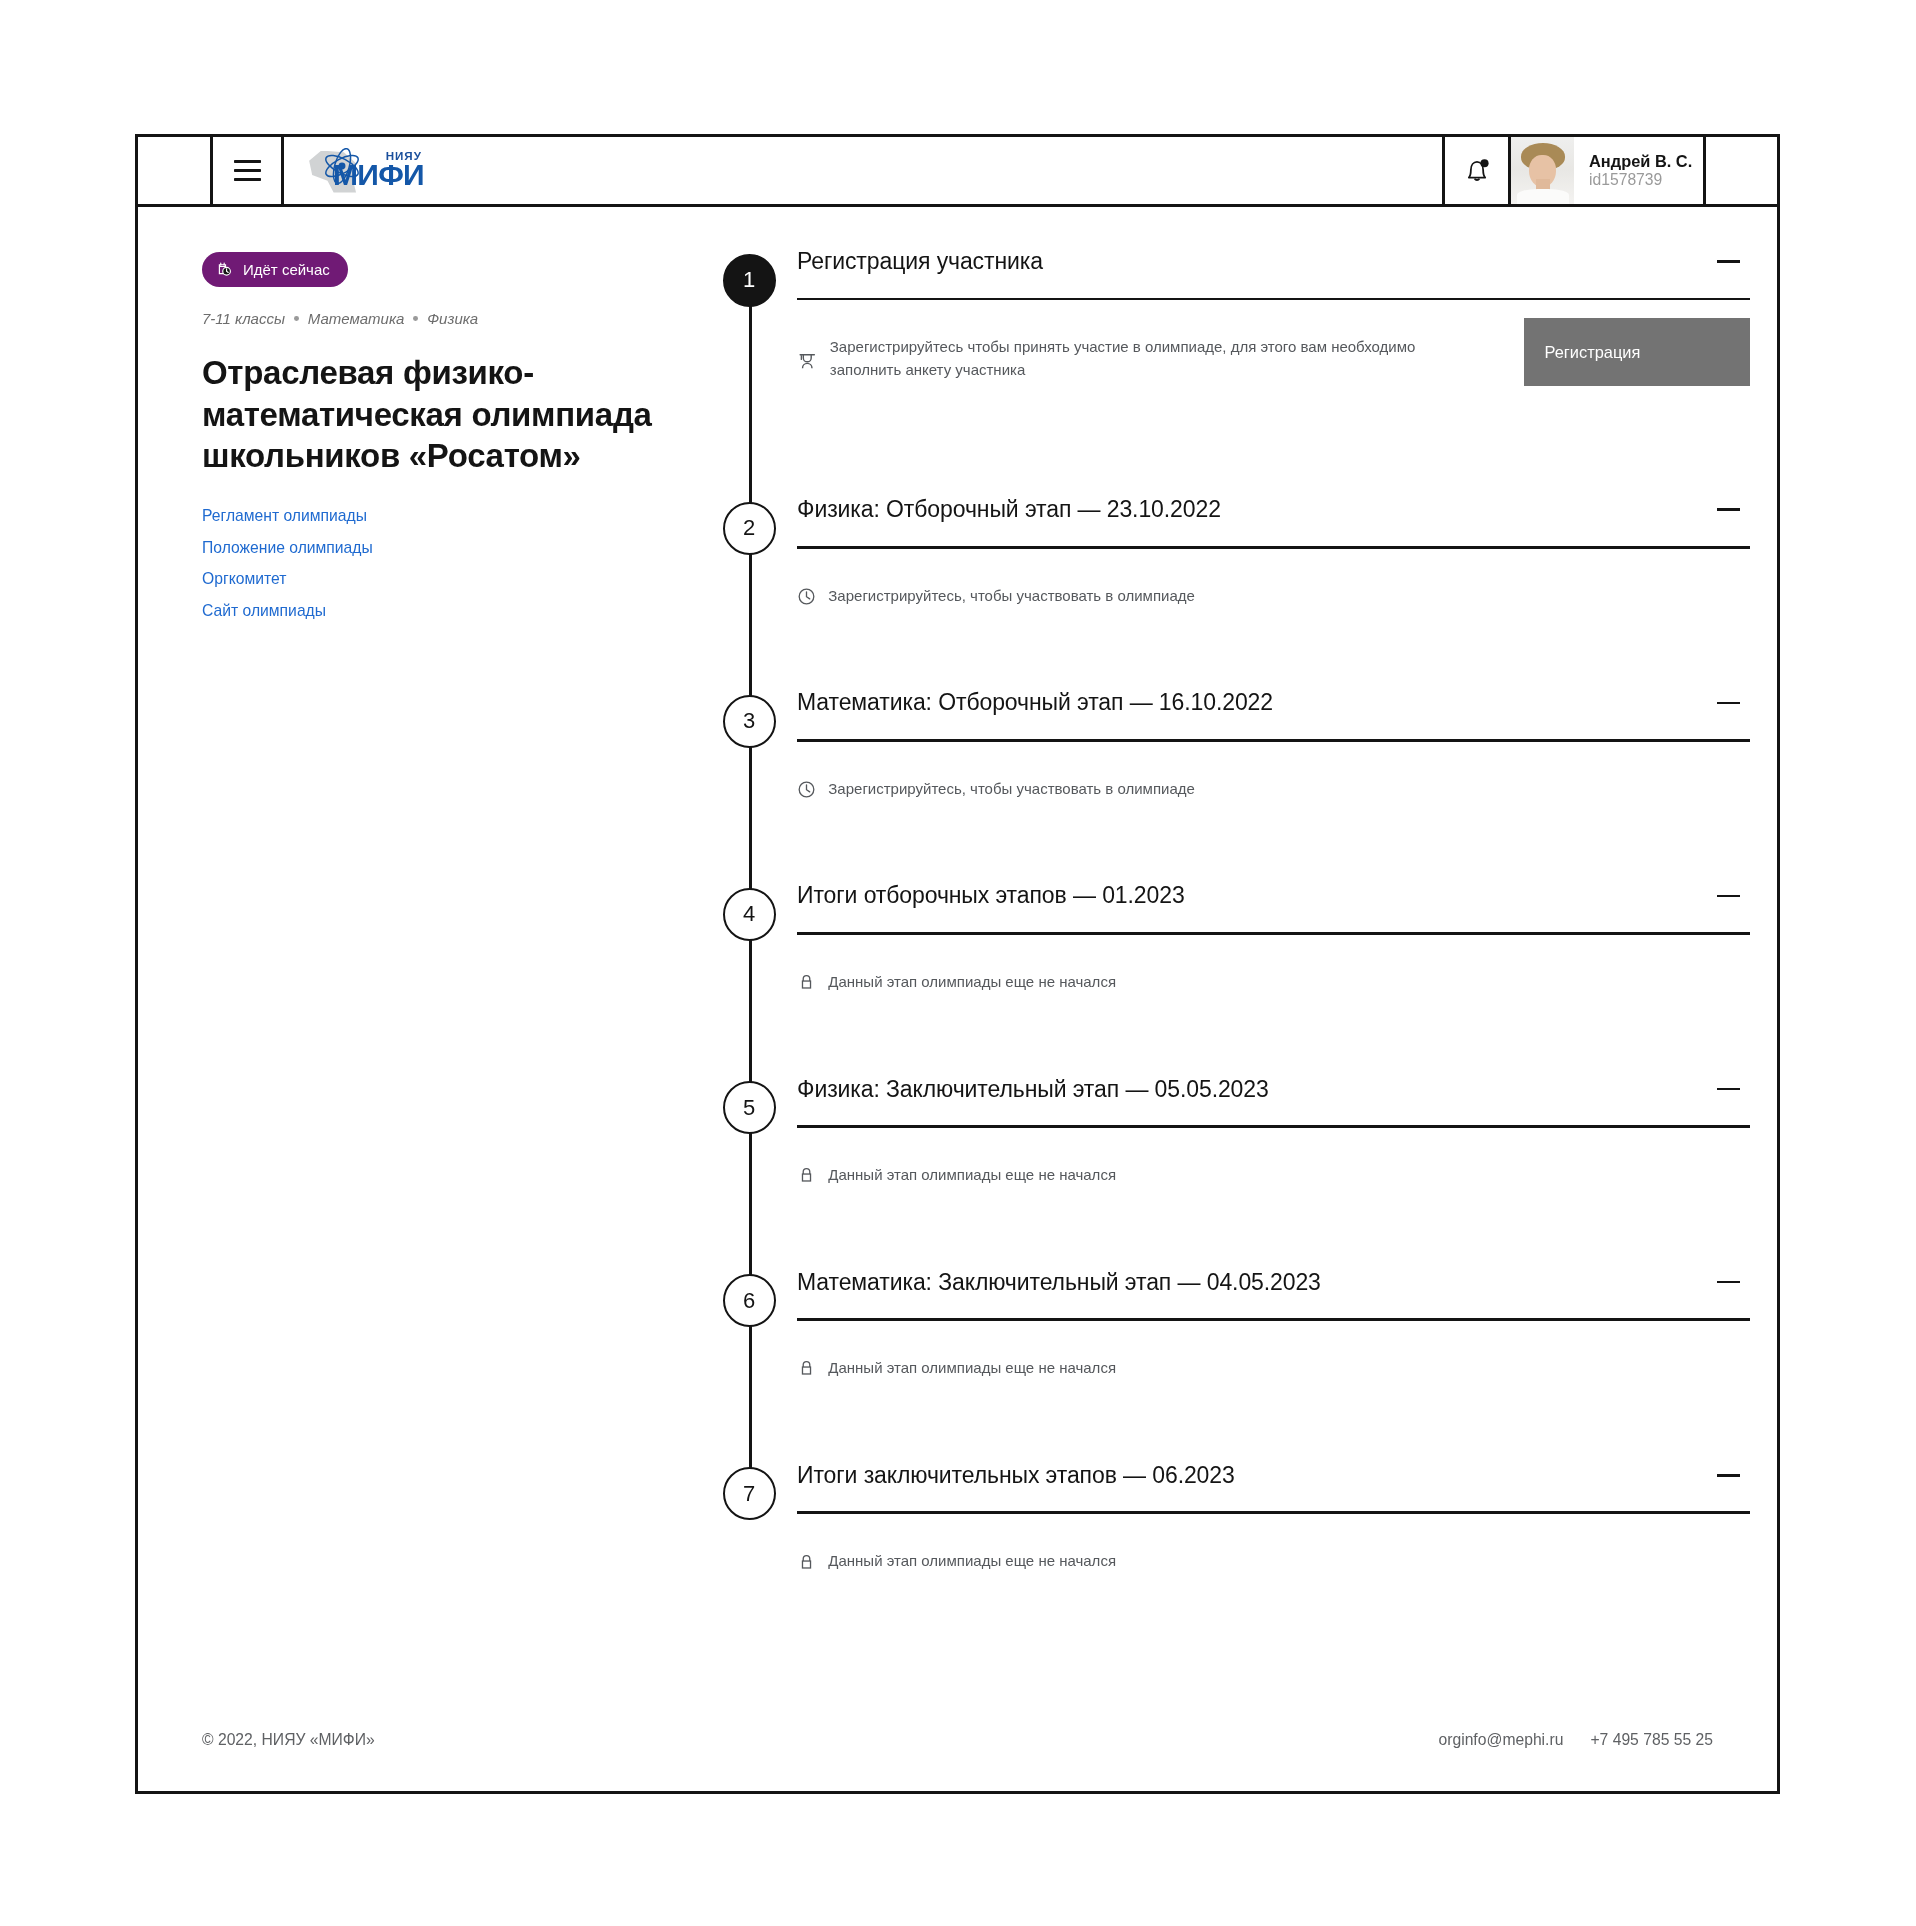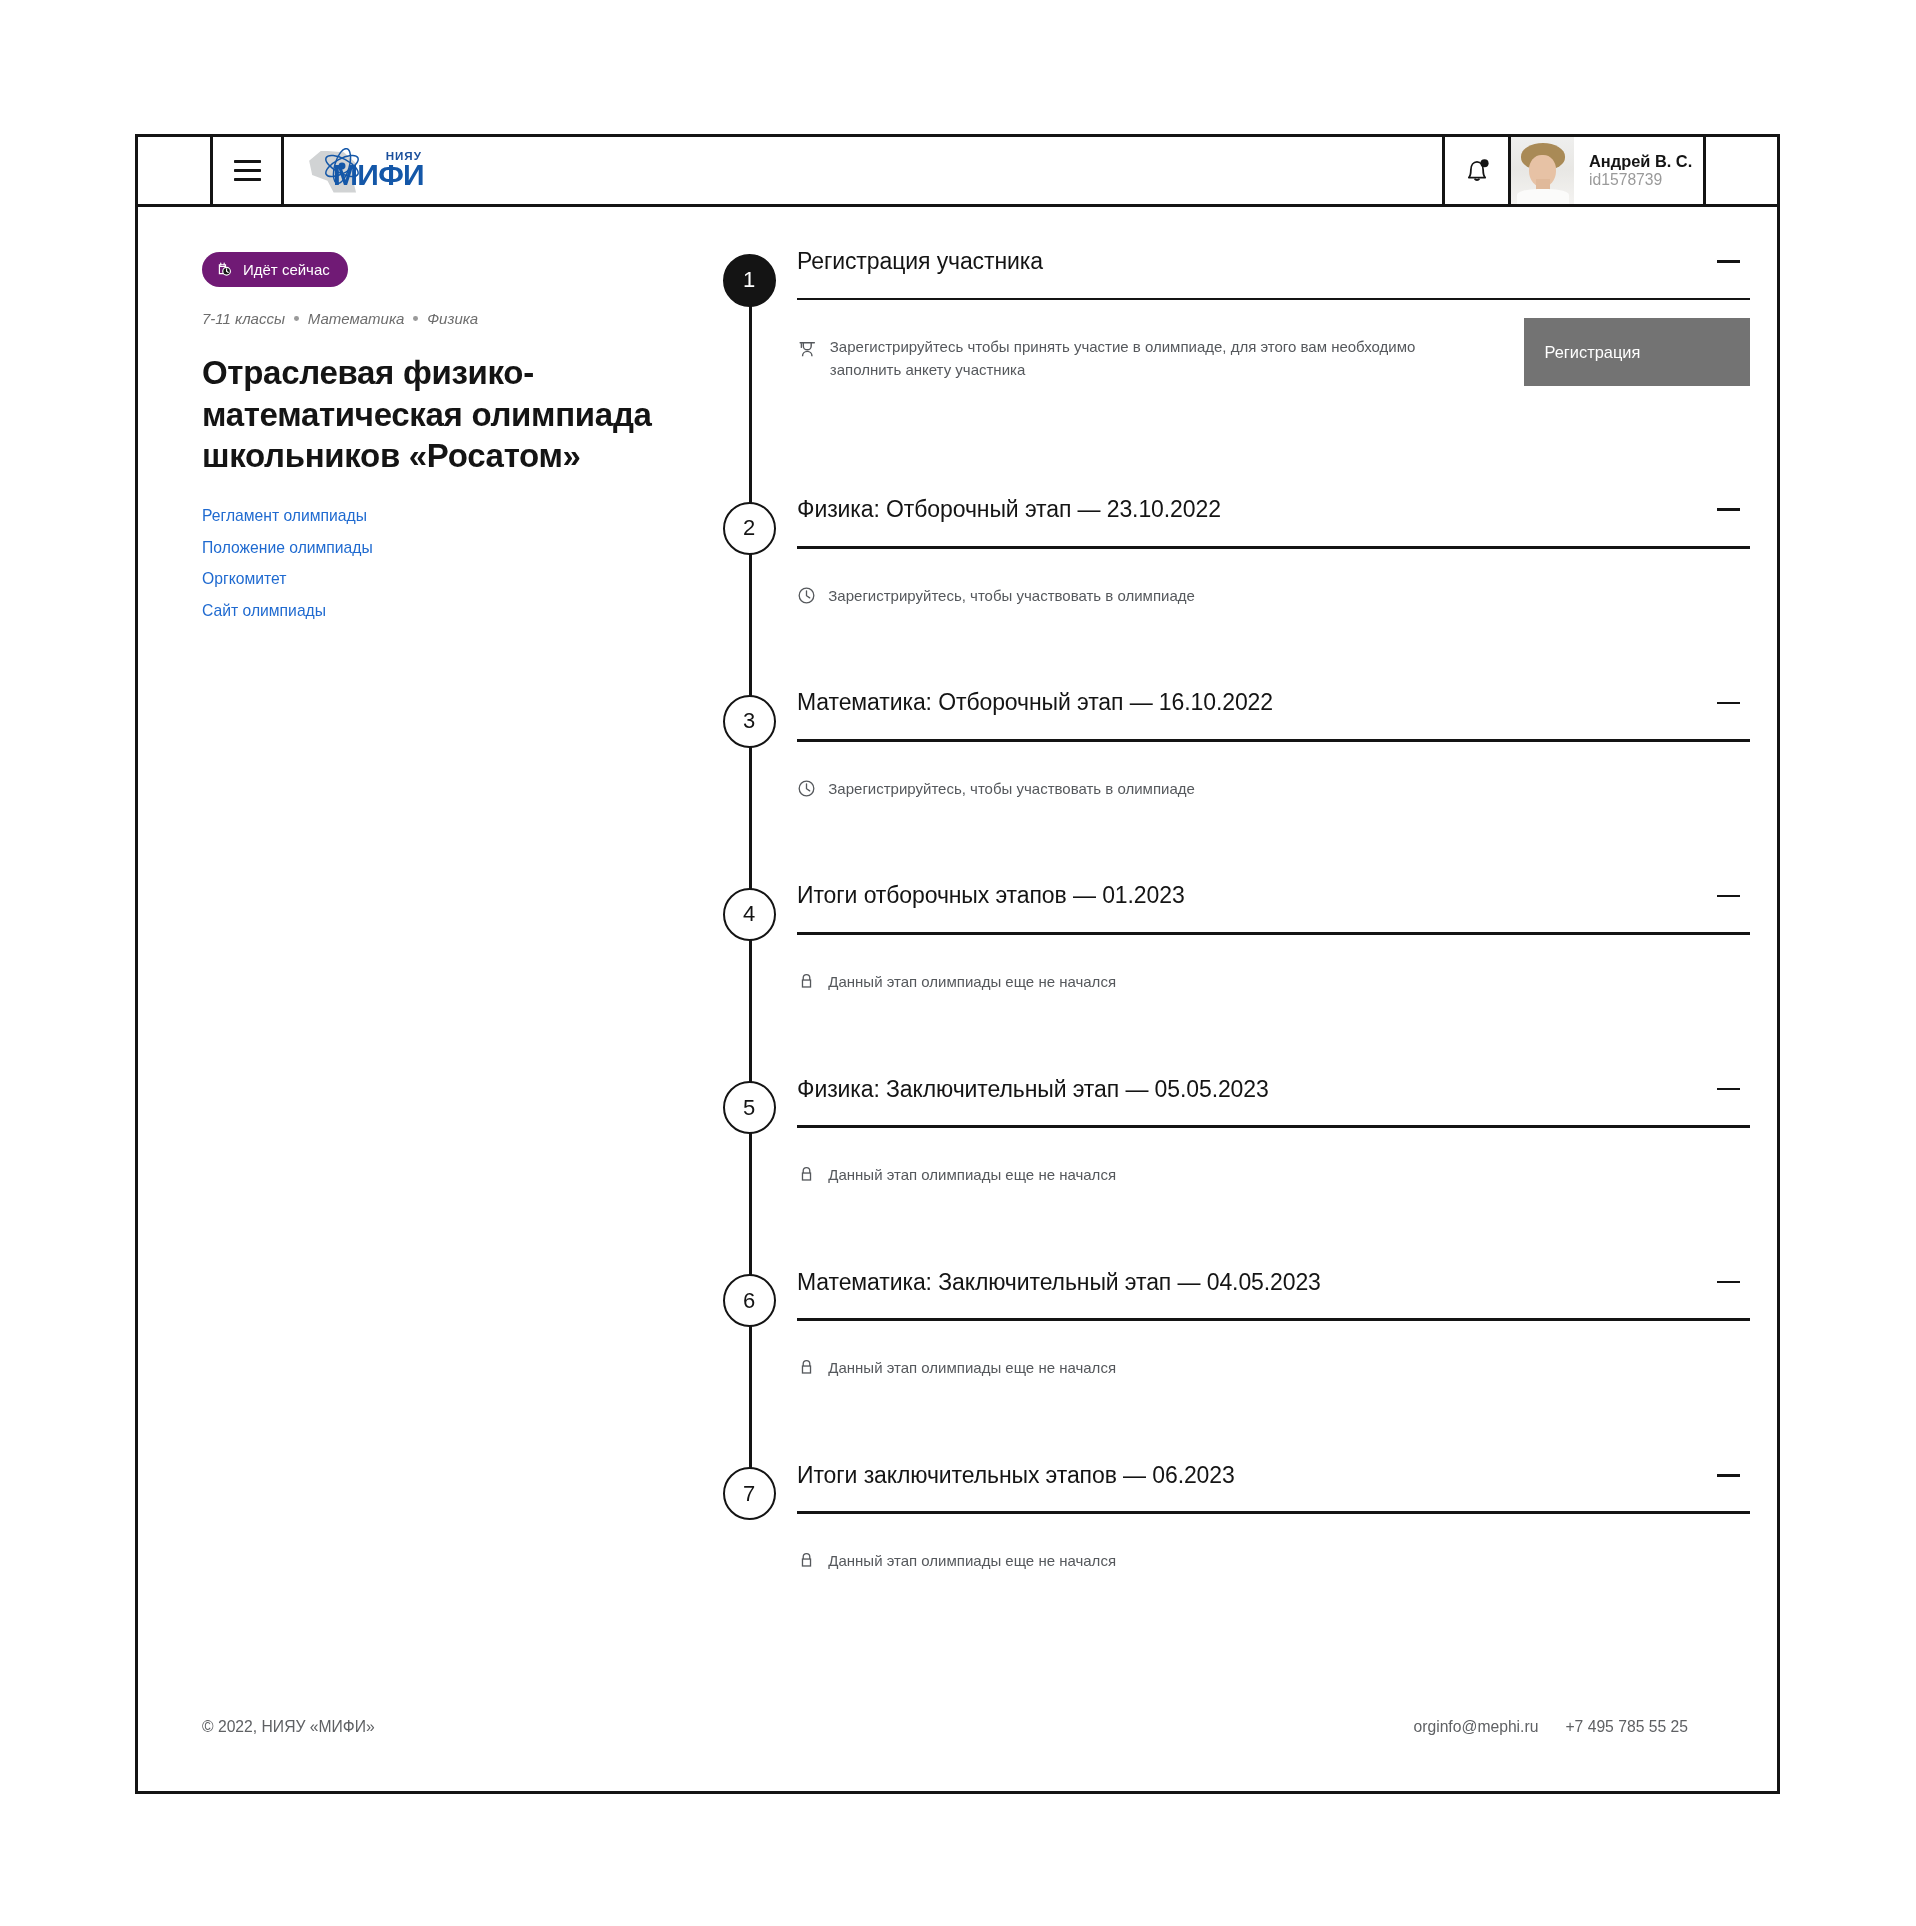--- a/index.html
+++ b/index.html
@@ -181,44 +181,44 @@
     display: flex; align-items: center; justify-content: space-between;
     padding-right: 5.5px;
     cursor: pointer;
   }
   .stage-title { font-size: 23px; font-weight: 400; color: #141414; letter-spacing: -0.1px; }
   .collapse-icon { width: 23px; height: 2.7px; background: #141414; margin-right: 4.1px; flex: 0 0 auto; }
 
   .stage-rule { height: 2.7px; background: #141414; margin-top: 22.6px; }
 
   .stage-body { padding-top: 36px; display: flex; align-items: flex-start; justify-content: space-between; }
-  .stage-note { display: flex; align-items: flex-start; gap: 12.3px; }
+  .stage-note { display: flex; align-items: center; gap: 12.3px; }
   .stage-note .note-icon { flex: 0 0 auto; margin-top: 1.4px; }
   .stage-note .note-text { font-size: 15px; line-height: 1.52; color: #55585c; max-width: 602px; }
 
   .btn-register {
     background: #737373; color: #ffffff;
     border: none;
     width: 226px; height: 68px;
     font-size: 16.4px; font-weight: 400;
     font-family: inherit;
     display: flex; align-items: center; padding-left: 20.5px;
     cursor: pointer;
     margin-top: -18px;
   }
 
   .stage.gap-lg { margin-top: 82px; }
   .stage.gap-reg { margin-top: 110px; }
 
   
   .footer {
     position: absolute;
-    left: 0; right: 0; bottom: 55px;
+    left: 0; right: 0; bottom: 42px;
     display: flex; align-items: flex-start; justify-content: space-between;
-    padding: 0 89px 0 64px;
+    padding: 0 64px 0 64px;
   }
   .footer-left { font-size: 15.7px; color: #5f6164; }
   .footer-right { display: flex; align-items: center; gap: 27px; font-size: 15.7px; color: #5f6164; }
   .footer-right a { color: #5f6164; text-decoration: none; cursor: pointer; }
 </style>
 </head>
 <body>
 
 <div class="page-frame">
 

